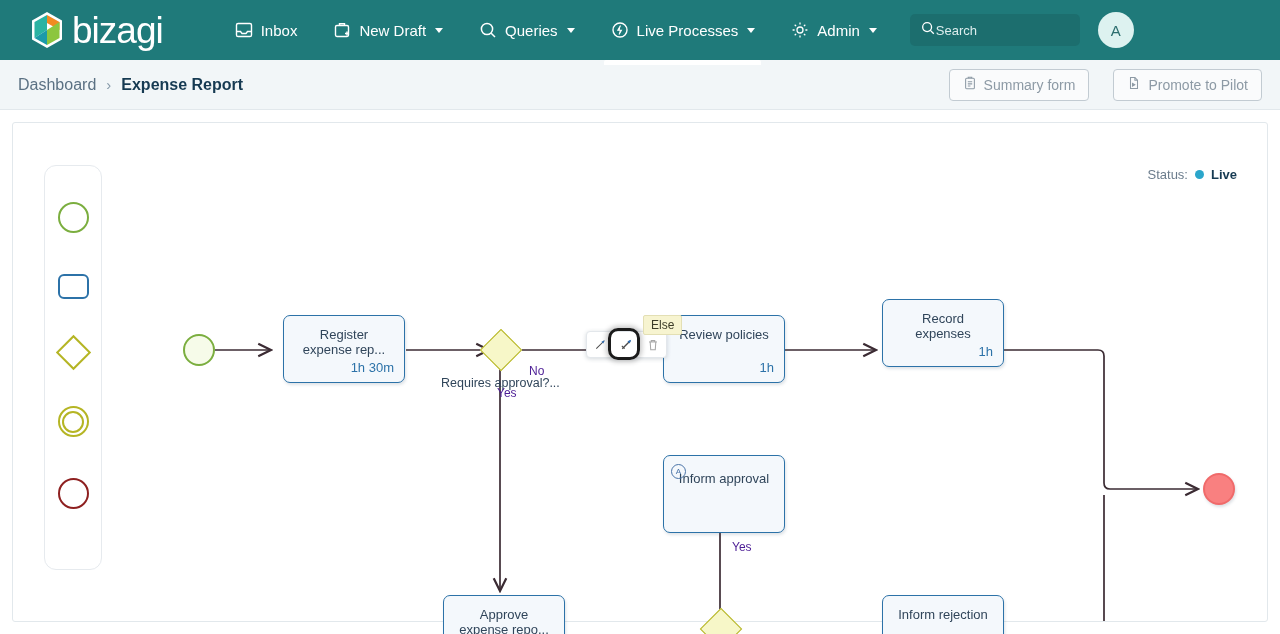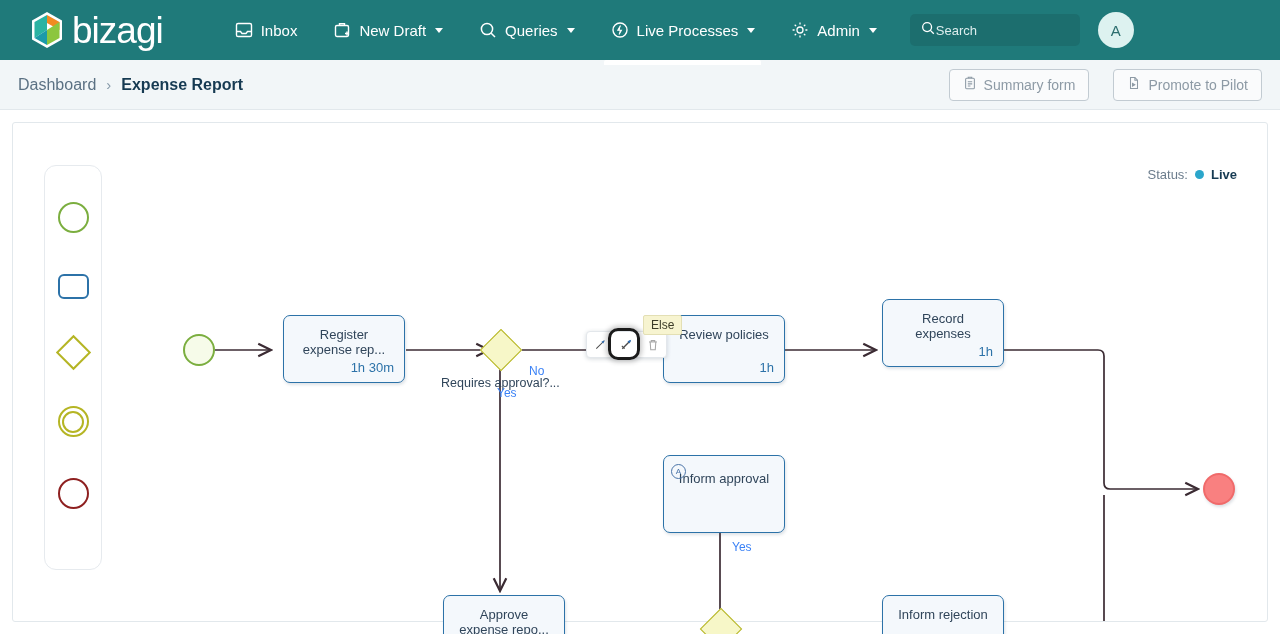--- a/index.html
+++ b/index.html
@@ -125,21 +125,21 @@
     box-shadow: 1px 2px 3px rgba(80,100,120,.2);
   }
   .gw {
     width: 30px; height: 30px; background: #F7F7C8;
     border: 1.6px solid #B5B524; transform: rotate(45deg);
   }
   .gw-label {
     position: absolute; font-size: 12.5px; color: #30455A;
     line-height: 1.25; width: 120px;
   }
-  .flow-label { position: absolute; font-size: 12px; color: #3b82f6; }
+  .flow-label { position: absolute; font-size: 12px; color: #4c1d95; }
   .send-badge {
     position: absolute; left: 7px; top: 8px; width: 15px; height: 15px;
     border-radius: 50%; border: 1.4px solid #4A74A8; color: #4A74A8;
     font-size: 8px; display: flex; align-items: center; justify-content: center;
   }
 
   svg.wires { position: absolute; inset: 0; width: 100%; height: 100%; pointer-events: none; }
 
   
   .edge-toolbar {

